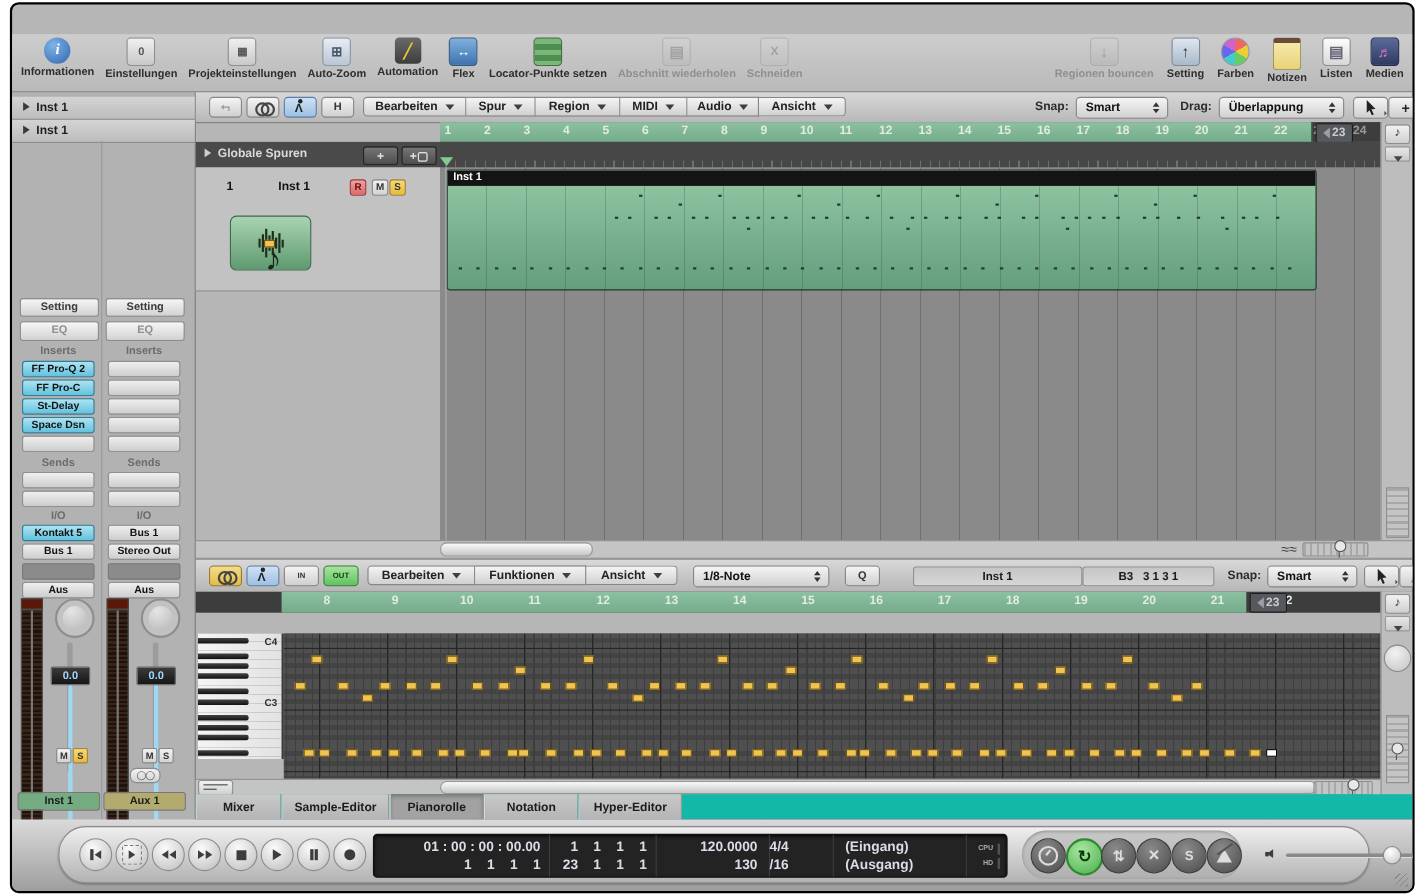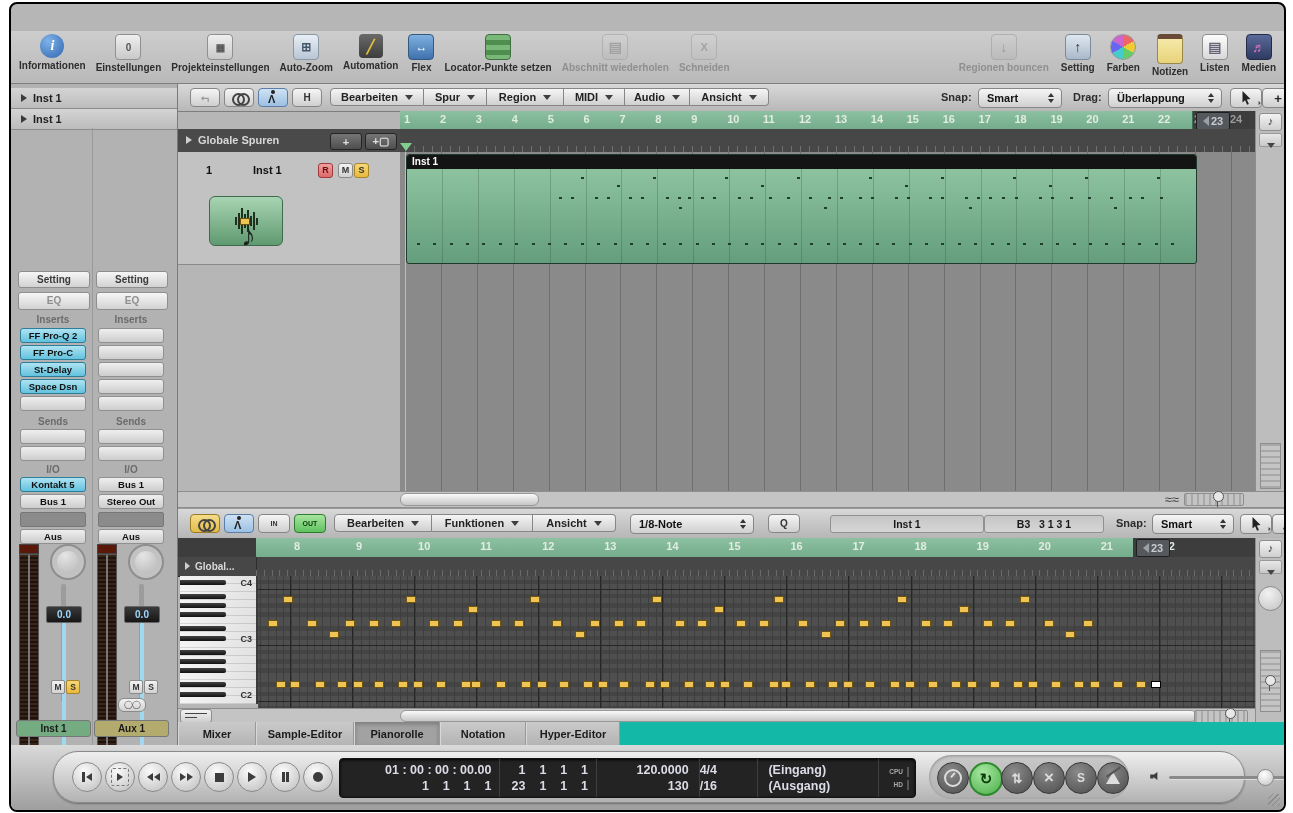--- a/index.html
+++ b/index.html
@@ -127,21 +127,21 @@
   .round-thumb{position:absolute;left:2px;width:23px;height:23px;border-radius:50%;background:radial-gradient(circle at 40% 30%,#f2f2f2,#c2c2c2);border:1px solid #8a8a8a;}
   
   .pr-toolbar{position:absolute;left:167px;top:504px;right:0;height:29px;background:linear-gradient(#d8d8d8,#b6b6b6);border-top:1px solid #9a9a9a;border-bottom:1px solid #7e7e7e;}
   .info-field{position:absolute;height:16px;background:linear-gradient(#c6c6c6,#d6d6d6);border:1px solid #919191;border-radius:3px;font-size:10.5px;font-weight:bold;color:#1a1a1a;text-align:center;line-height:16px;white-space:pre;}
   .pr-ruler{position:absolute;left:167px;top:534px;right:28px;height:19px;background:#3d3d3d;}
   .pr-ruler .cycle{position:absolute;left:78px;top:0;width:877px;height:19px;background:linear-gradient(#8cc0a0,#74ac8c);}
   .pr-tickrow{position:absolute;left:167px;top:553px;right:28px;height:19px;background:#474747;border-bottom:1px solid #2a2a2a;}
   .pr-tickrow .gl{position:absolute;left:0;top:0;width:78px;height:19px;color:#d8d8d8;font-size:10px;font-weight:bold;line-height:19px;border-right:1px solid #2e2e2e;}
   .pr-tickrow .gl .disc{display:inline-block;margin:0 5px 0 7px;width:0;height:0;border-left:5px solid #cfcfcf;border-top:4px solid transparent;border-bottom:4px solid transparent;}
   .pr-tickrow .ticks{position:absolute;left:78px;right:0;bottom:0;height:6px;background:repeating-linear-gradient(to right,#6a6a6a 0 1px,transparent 1px 7.756px);}
-  .keybed{position:absolute;left:169px;top:572px;width:76px;height:128px;background:linear-gradient(90deg,#f4f4f4,#e2e2e2);border-right:2px solid #3a3a3a;overflow:hidden;}
+  .keybed{position:absolute;left:169px;top:572px;width:76px;height:114px;background:linear-gradient(90deg,#f4f4f4,#e2e2e2);border-right:2px solid #3a3a3a;overflow:hidden;}
   .octave{position:absolute;left:0;width:76px;height:56px;}
   .blackkey{position:absolute;left:0;width:46px;height:5px;background:linear-gradient(#444,#111);border-radius:0 2px 2px 0;}
   .keylabel{position:absolute;right:4px;font-size:9px;font-weight:bold;color:#2e2e2e;}
   .whitelines{position:absolute;inset:0;background:repeating-linear-gradient(#0000 0 7px,rgba(0,0,0,.12) 7px 8px);}
   .pr-grid{position:absolute;left:247px;top:572px;width:1018px;height:132px;background:#4a4a4a;overflow:hidden;}
   .pr-stripes{position:absolute;left:0;width:100%;top:-43px;height:231px;background:repeating-linear-gradient(#4f4f4f 0 4.67px,#444 4.67px 9.33px,#4f4f4f 9.33px 14px,#444 14px 18.67px,#4f4f4f 18.67px 23.33px,#444 23.33px 28px,#4f4f4f 28px 37.33px,#444 37.33px 42px,#4f4f4f 42px 46.67px,#444 46.67px 51.33px,#4f4f4f 51.33px 56px);}
   .pr-v8{position:absolute;top:0;bottom:0;left:2px;right:0;background:repeating-linear-gradient(to right,#3e3e3e 0 1px,transparent 1px 7.756px);}
   .pr-vbar{position:absolute;top:0;bottom:0;left:32px;right:0;background:repeating-linear-gradient(to right,#262626 0 1px,transparent 1px 62.05px);}
   .octline{position:absolute;left:0;right:0;height:1px;background:#252525;}
   .note{position:absolute;width:8px;height:5px;background:#f0c355;border:1px solid #6f5310;}
@@ -678,24 +678,20 @@
           <div class="ruler-num" style="left: 798.55px; color: rgb(226, 236, 226);">19</div>
           <div class="ruler-num" style="left: 860.6px; color: rgb(226, 236, 226);">20</div>
           <div class="ruler-num" style="left: 922.65px; color: rgb(226, 236, 226);">21</div>
           <div class="ruler-num" style="left: 984.7px; color: rgb(226, 236, 226);">22</div>
         </div>
     <div class="marker-box" style="left:958px;top:1px">
           <span class="mtri"></span>
           <span>23</span>
         </div>
   </div>
-  <div class="pr-tickrow">
-    <div class="gl"><span class="disc"></span><span>Global...</span></div>
-    <div class="ticks"></div>
-  </div>
 
   <div class="keybed" id="keybed">
         <div class="whitelines"></div>
         <div class="octave" style="top: -43px;">
           <div class="blackkey" style="top: 46.7px;"></div>
         </div>
         <div class="octave" style="top: 13px;">
           <div class="blackkey" style="top: 4.7px;"></div>
           <div class="blackkey" style="top: 14px;"></div>
           <div class="blackkey" style="top: 23.3px;"></div>

